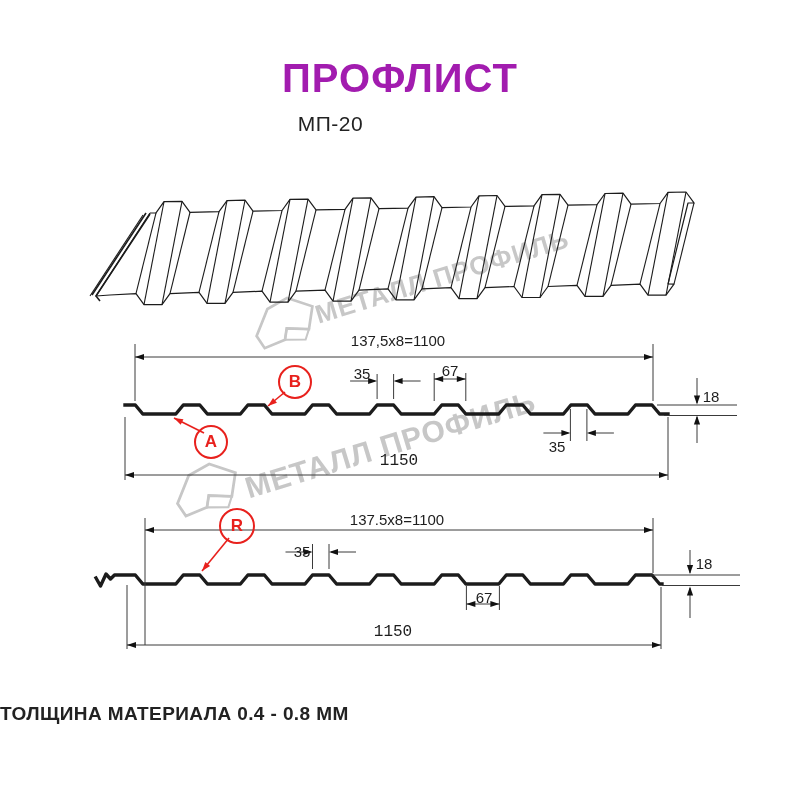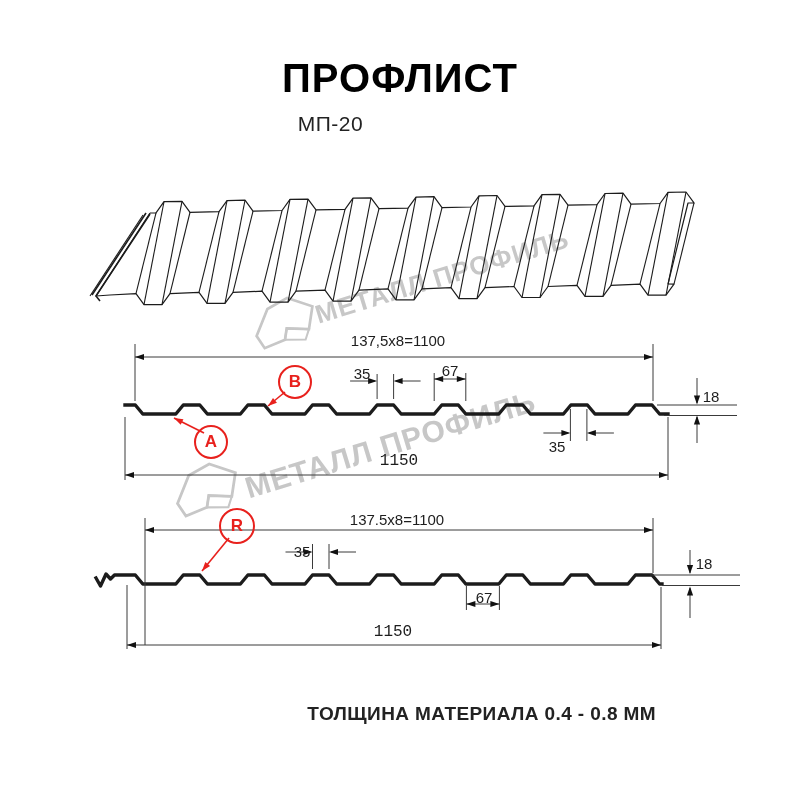--- a/index.html
+++ b/index.html
@@ -1,22 +1,22 @@
 <!DOCTYPE html>
 <html><head>
 <meta charset="utf-8">
 <style>
   html,body{margin:0;padding:0;background:#fff;}
   #stage{position:relative;width:800px;height:800px;background:#fff;overflow:hidden;
          font-family:"Liberation Sans",sans-serif;}
   .ttl{position:absolute;left:0;top:56px;width:800px;text-align:center;
-       font-size:40px;font-weight:800;letter-spacing:1px;color:#000000;}
+       font-size:40px;font-weight:800;letter-spacing:1px;color:#a21caf;}
   .sub{position:absolute;left:0;top:112px;width:661px;text-align:center;
        font-size:21px;font-weight:500;letter-spacing:.5px;color:#222;}
-  .foot{position:absolute;left:0;top:703px;width:656px;text-align:right;
+  .foot{position:absolute;left:0;top:703px;width:656px;text-align:left;
         font-size:19px;font-weight:600;letter-spacing:.4px;color:#222;}
   .dim{position:absolute;transform:translate(-50%,-50%);font-size:15px;color:#1d1d1d;
        white-space:nowrap;line-height:1;}
   .dim.big{font-size:16px;font-family:Liberation Mono, monospace;}
   .ptc{position:absolute;width:30px;height:30px;border:2.6px solid #e8211d;border-radius:50%;
        display:flex;align-items:center;justify-content:center;transform:translate(-50%,-50%);
        color:#e8211d;font-size:17px;font-weight:700;background:rgba(255,255,255,.0);}
   .wmtext{position:absolute;color:#c7c7c7;font-weight:700;white-space:nowrap;
           transform-origin:left center;letter-spacing:1px;}
   .wmlogo{position:absolute;}

